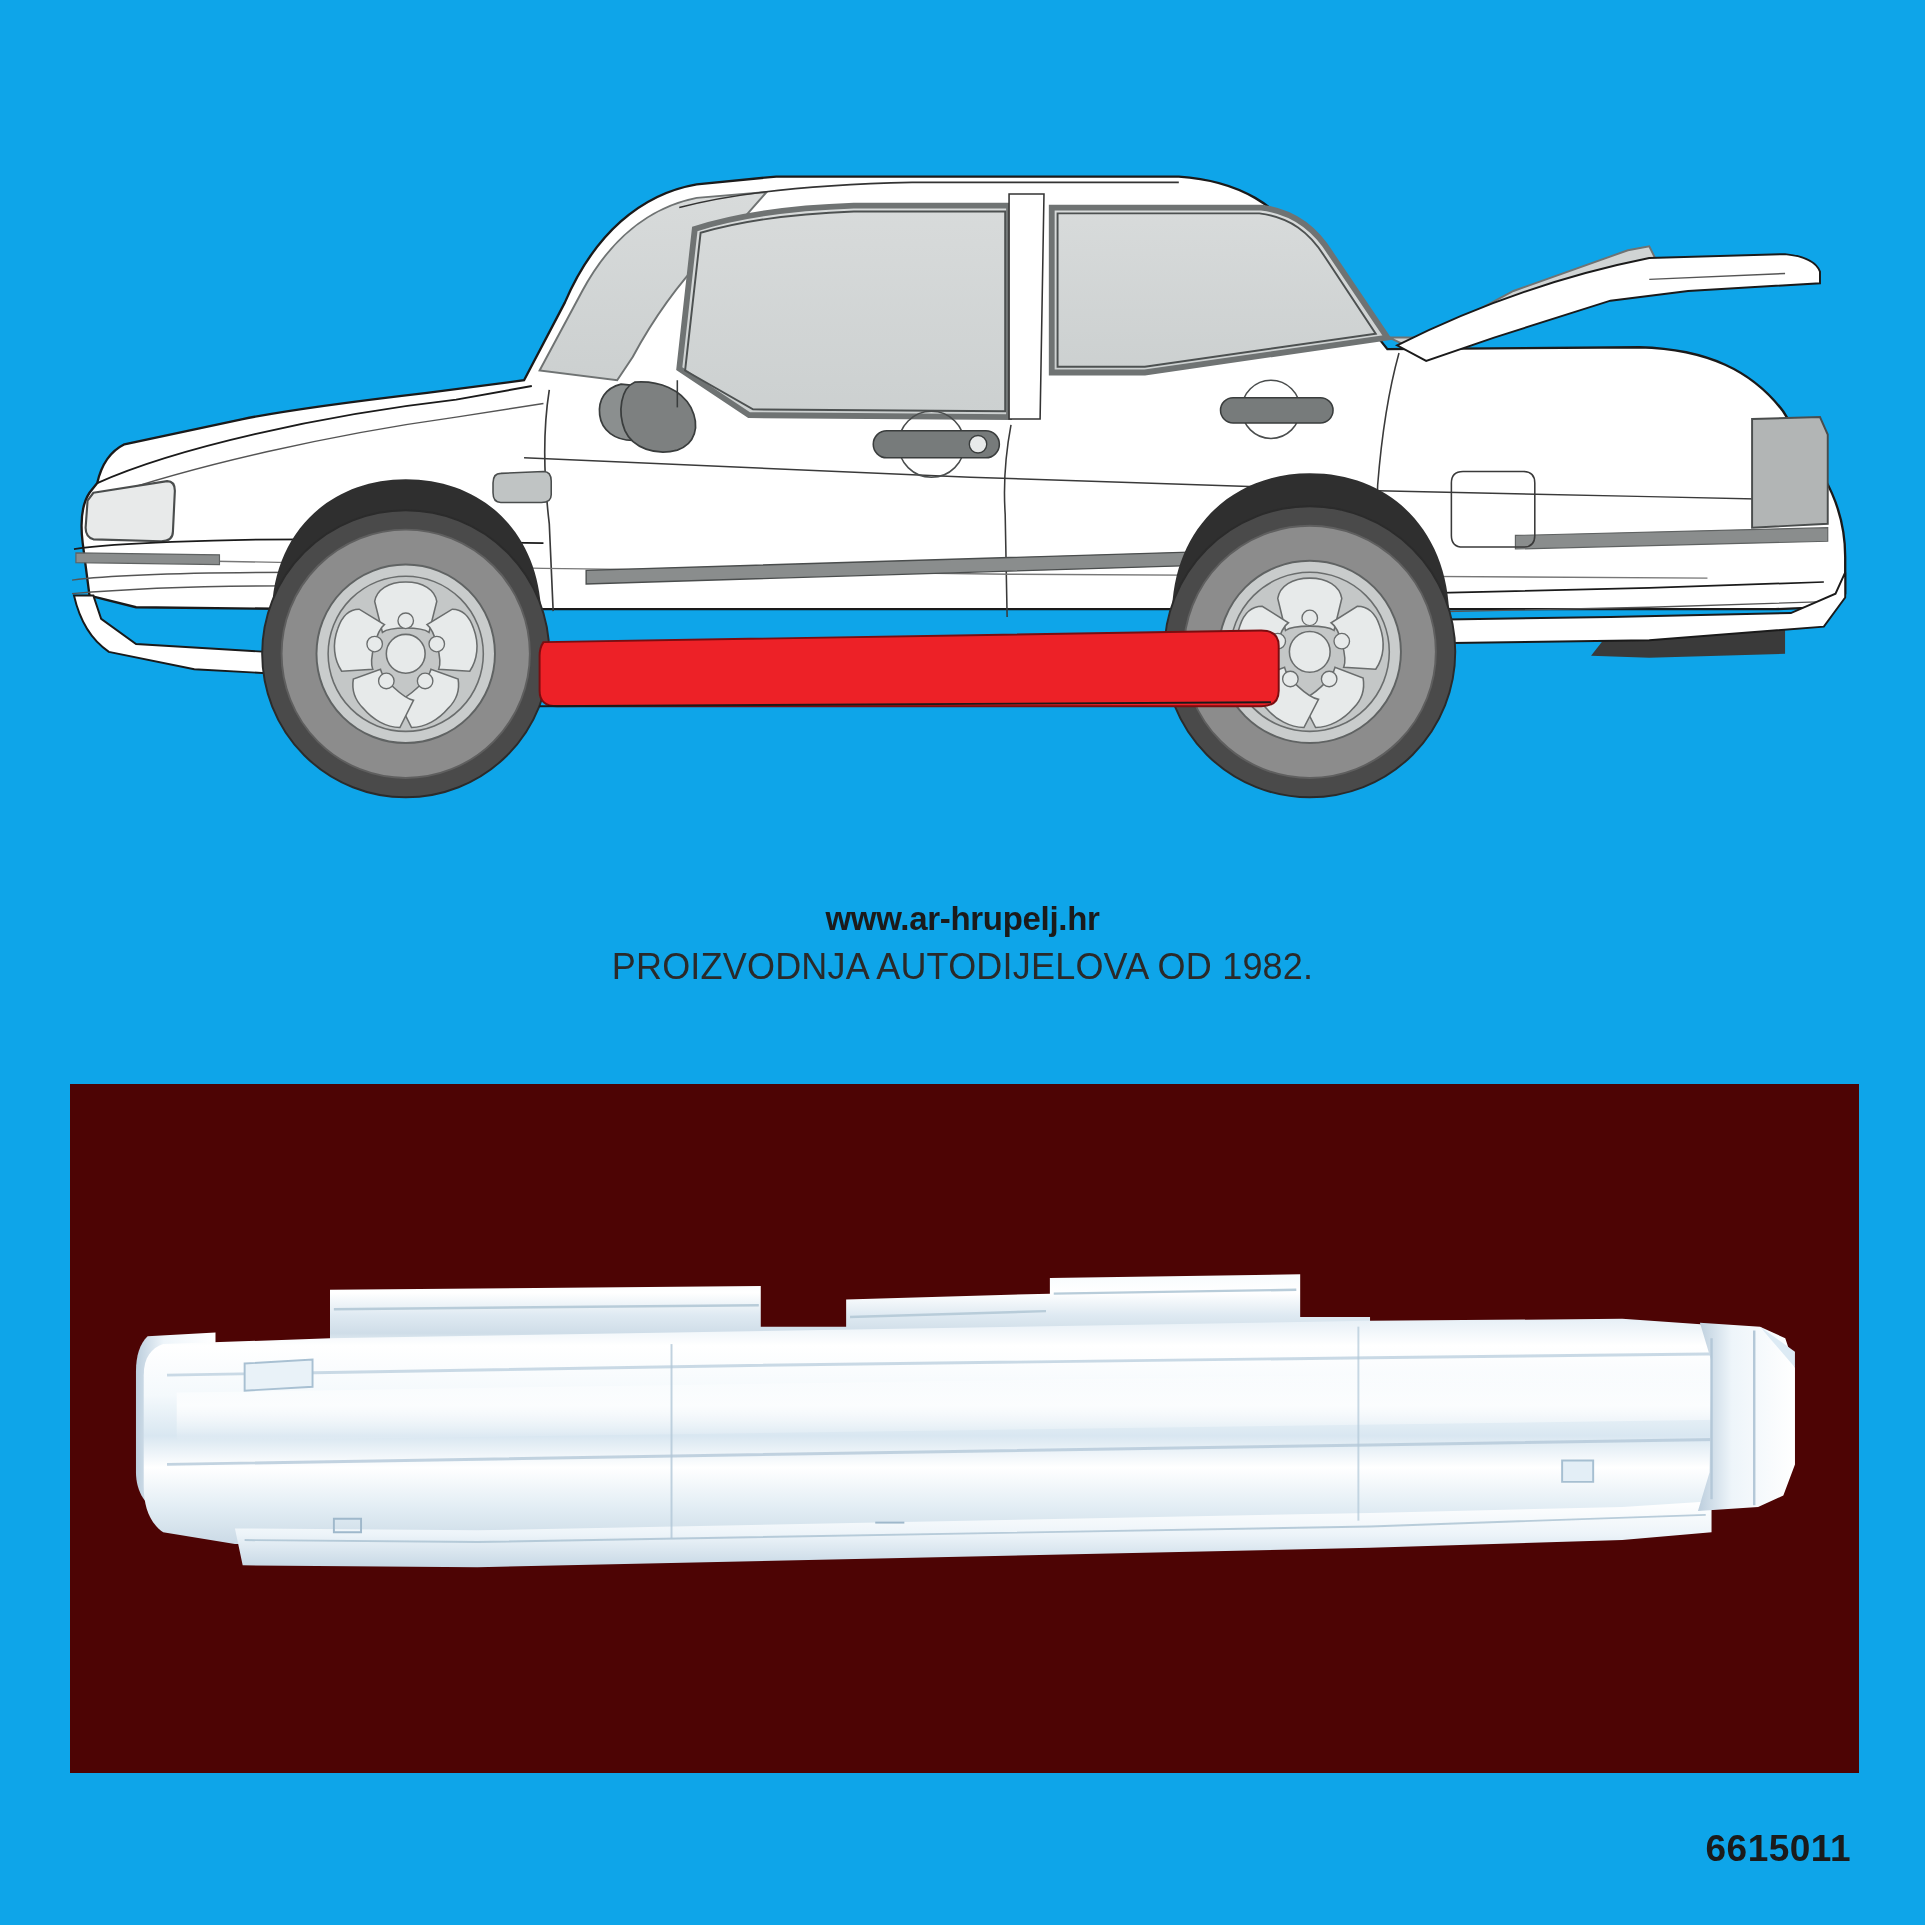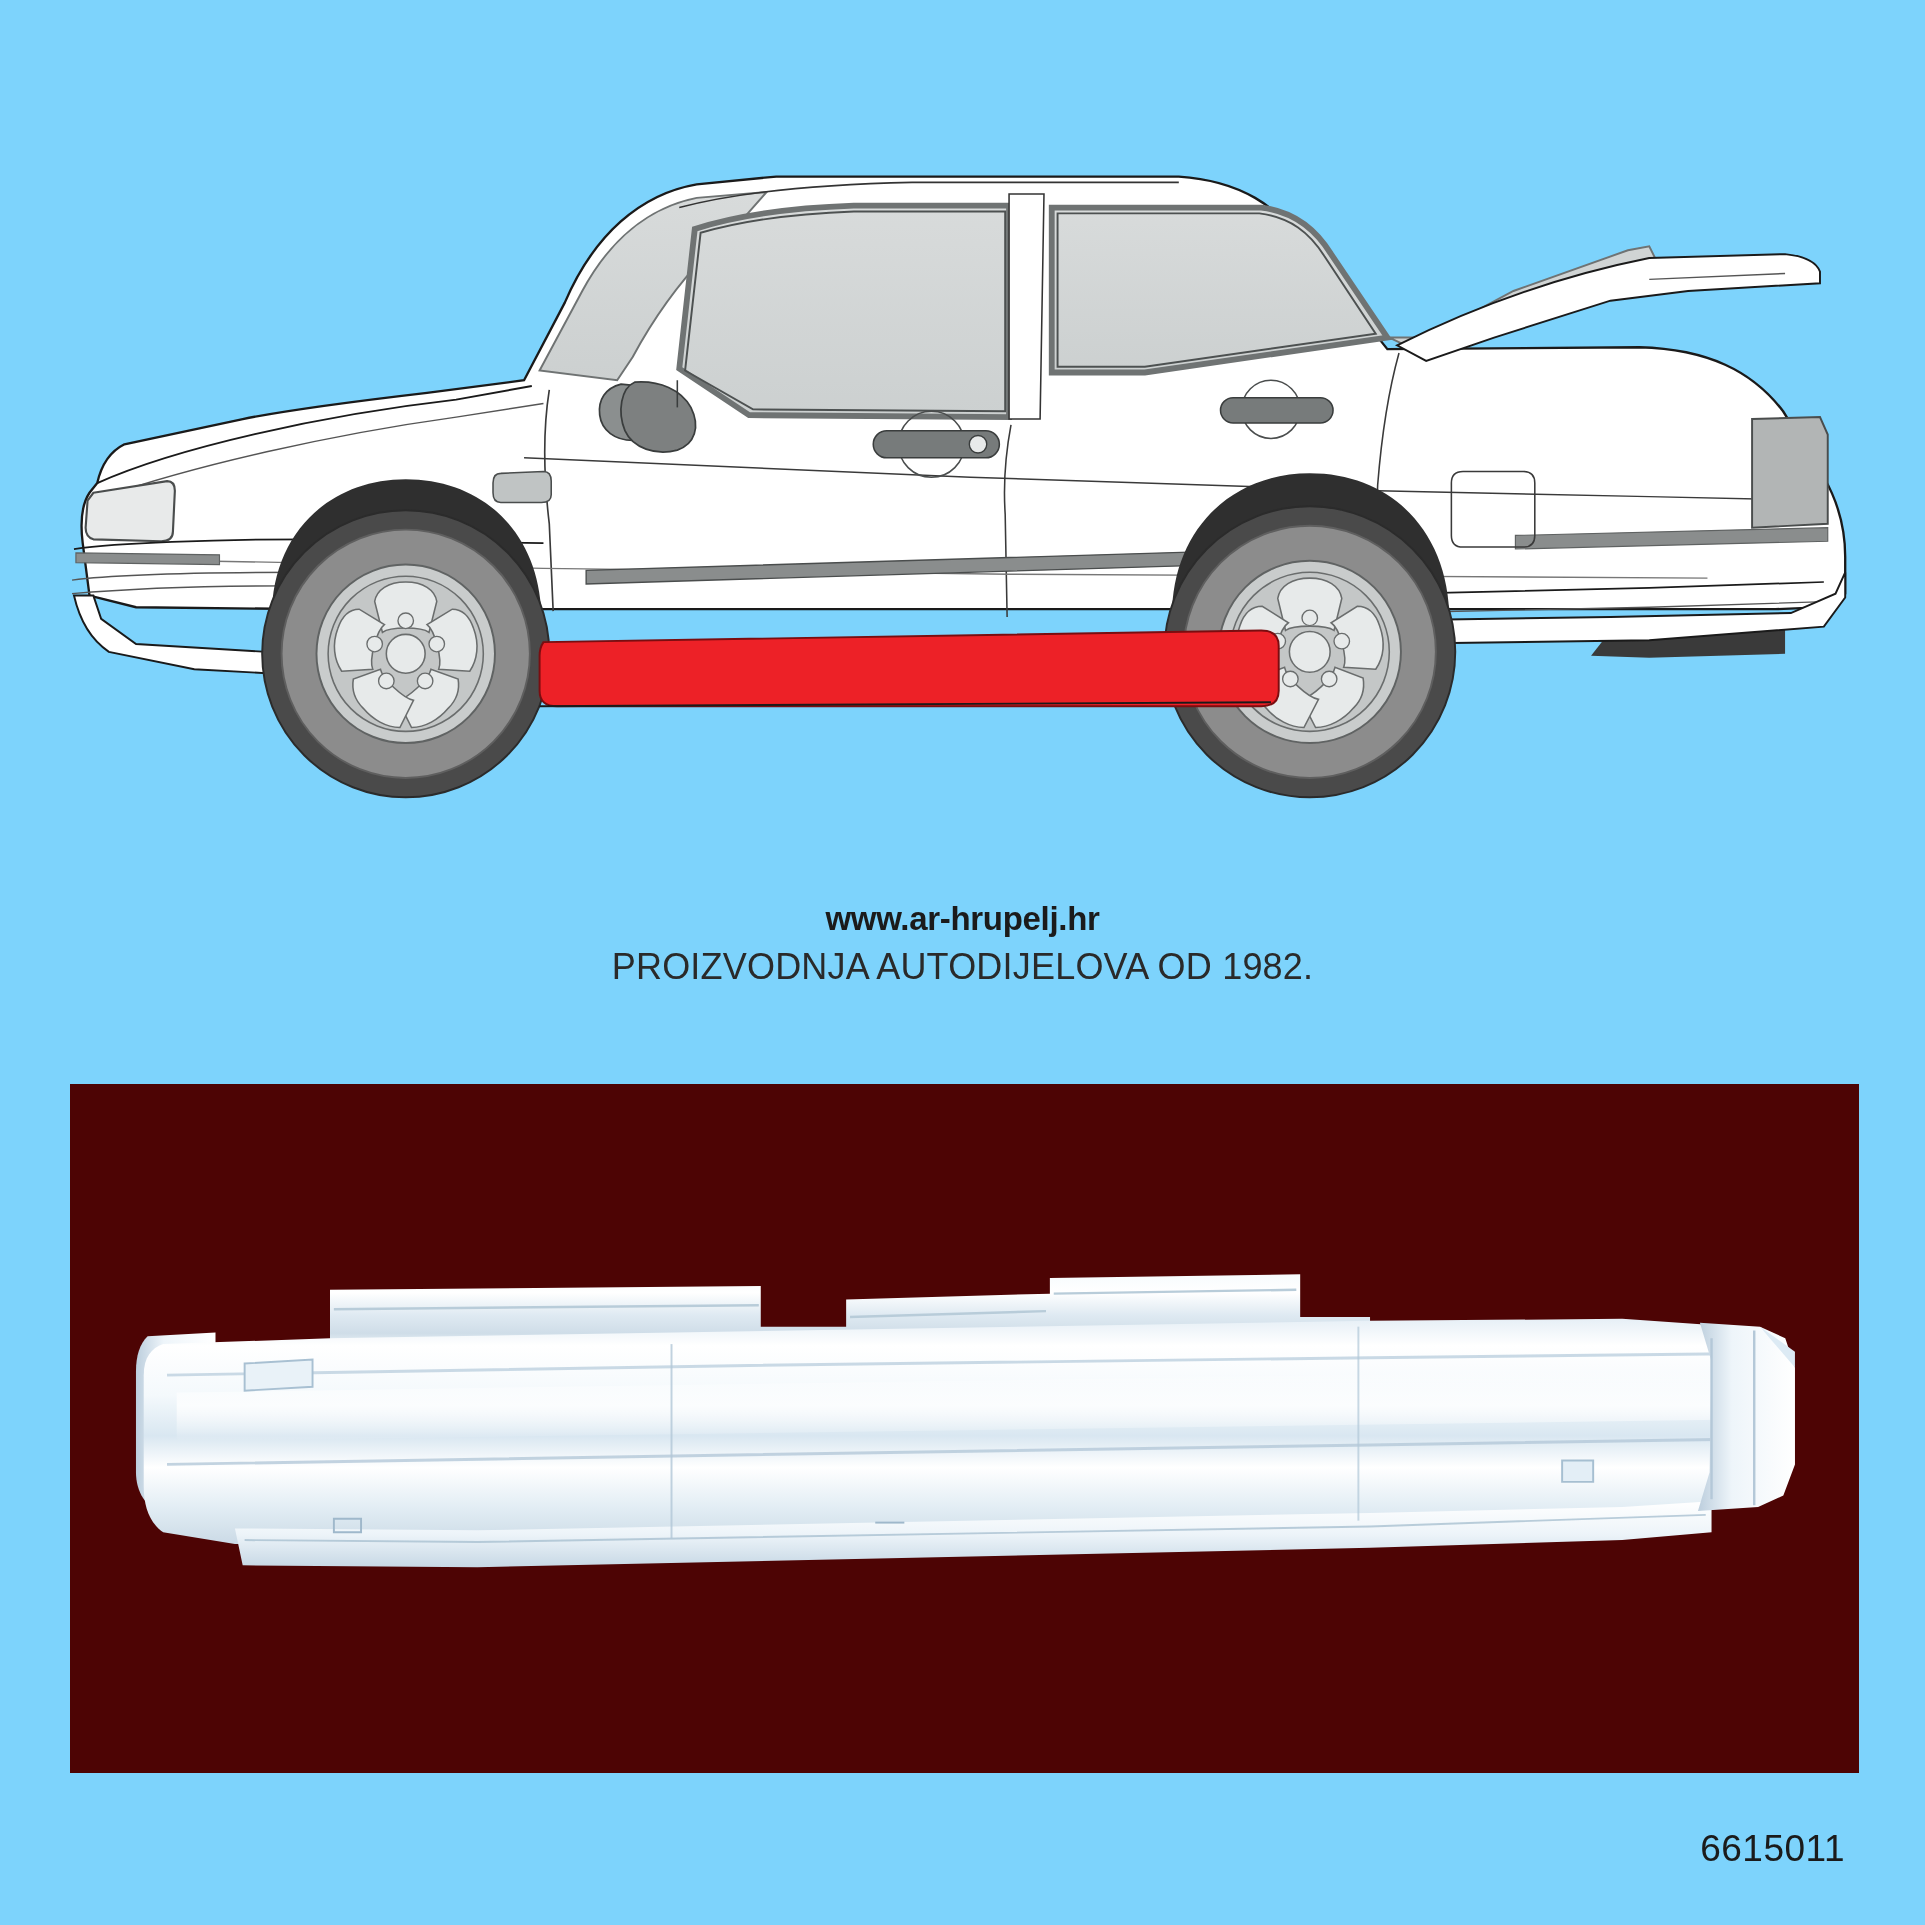--- a/index.html
+++ b/index.html
@@ -11,21 +11,21 @@
     width: 1925px;
     height: 1925px;
     font-family: "Liberation Sans", sans-serif;
     position: relative;
     overflow: hidden;
   }
   #page {
     position: relative;
     width: 1925px;
     height: 1925px;
-    background: #7dd3fc;
+    background: #0ea5e9;
   }
 
   
   #car-illustration {
     position: absolute;
     left: 0;
     top: 0;
     width: 1925px;
     height: 873px;
   }
@@ -66,25 +66,25 @@
     width: 1789px;
     height: 689px;
     background: #4d0404;
     overflow: hidden;
   }
   #product-photo-panel svg { display: block; }
 
   
   #part-number {
     position: absolute;
-    right: 80px;
+    right: 74px;
     top: 1828px;
     font-family: "Liberation Sans", sans-serif;
     font-size: 37px;
-    font-weight: normal;
+    font-weight: bold;
     color: #1b1b1b;
     letter-spacing: 0.5px;
   }
 </style>
 </head>
 <body>
 
 <div id="page">
 
   <div id="car-illustration">

